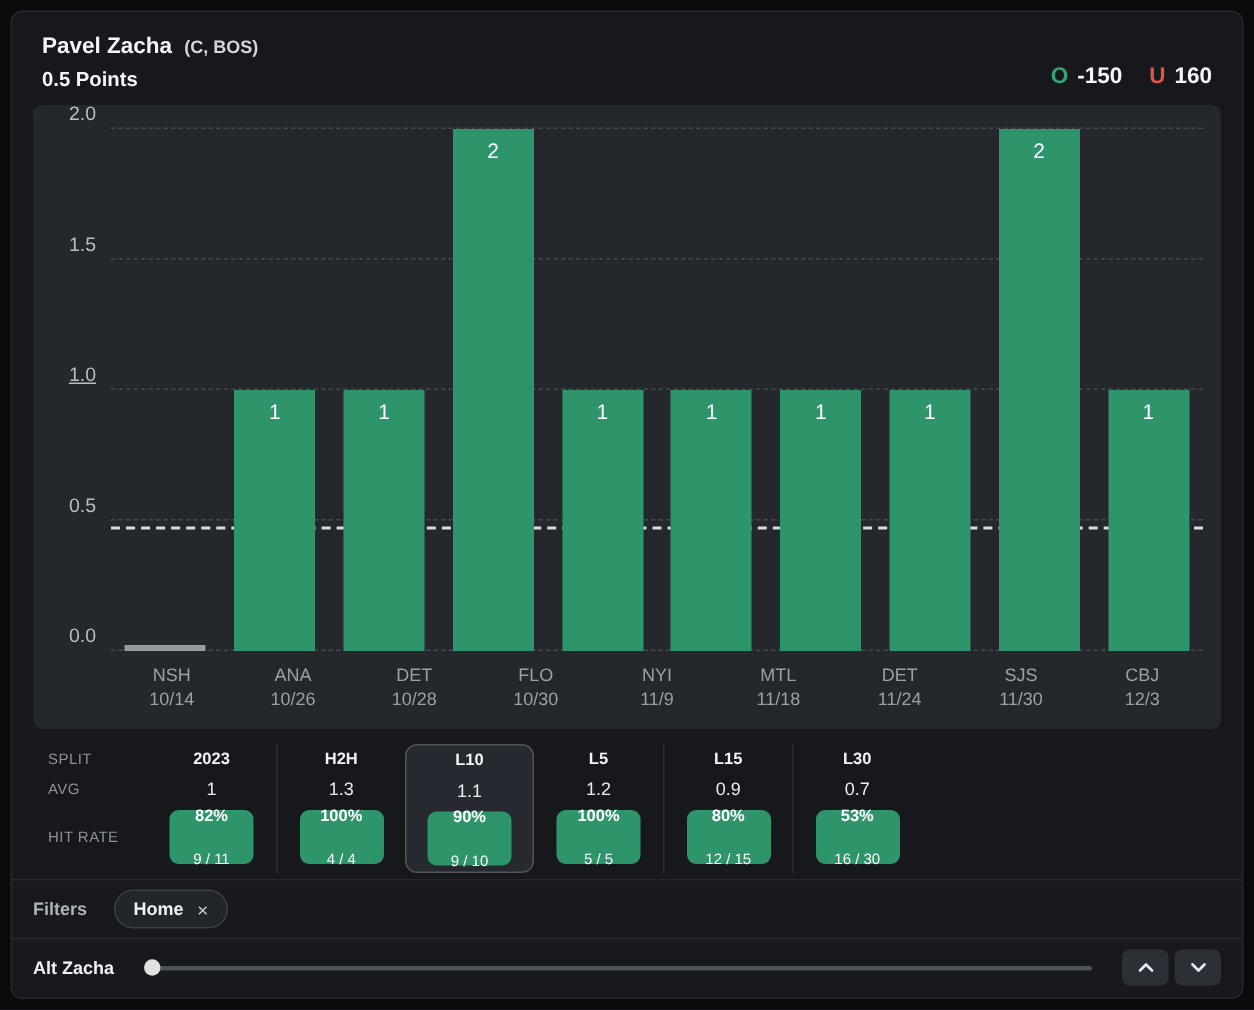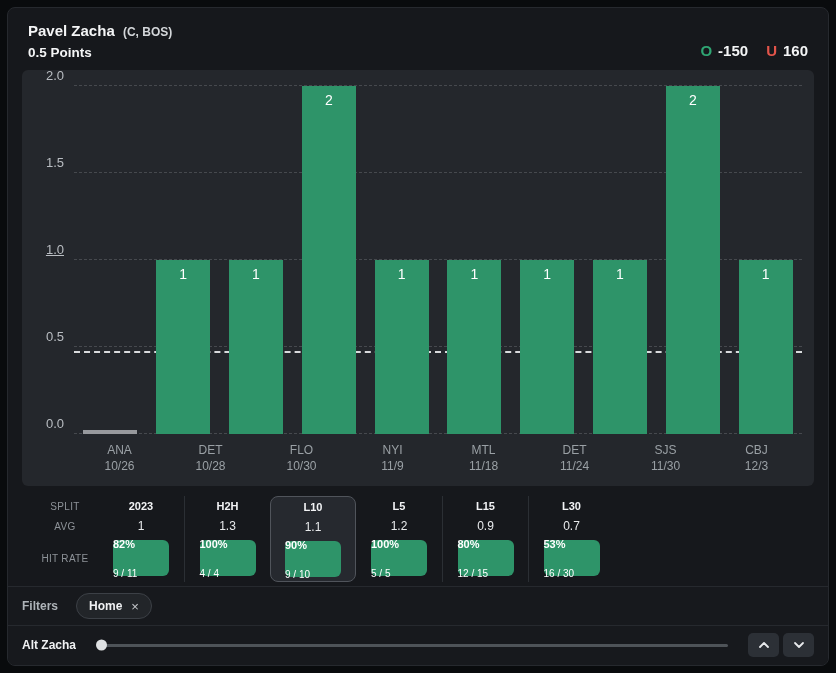--- a/index.html
+++ b/index.html
@@ -33,28 +33,28 @@
   .propline { position: absolute; left: 0; right: 0; border-top: 2px dashed #d9dbdd; }
   .bars { position: absolute; left: 0; right: 0; top: 0; bottom: 0; display: flex; align-items: flex-end; }
   .slot { flex: 1; display: flex; justify-content: center; align-items: flex-end; height: 100%; }
   .bar { width: 74%; max-width: 62px; background: #2e9469; display: flex; justify-content: center; align-items: flex-start; }
   .bar.zero { background: #97999d; height: 4px !important; }
   .bar-label { color: #ffffff; font-size: 14px; margin-top: 6px; }
   .x-axis { display: flex; margin-left: 44px; margin-top: 8px; }
   .x-cell { flex: 1; text-align: center; color: #9aa0a5; font-size: 12px; line-height: 1.35; }
   
   .splits { display: flex; padding: 10px 0 4px 24px; align-items: stretch; }
-  .split-row-labels { width: 66px; flex: none; display: grid; grid-template-rows: 20px 20px 44px; align-items: center; color: #8d9298; font-size: 10px; letter-spacing: 0.3px; text-align: center; }
+  .split-row-labels { width: 66px; flex: none; display: grid; grid-template-rows: 20px 20px 44px; align-items: center; color: #8d9298; font-size: 10px; letter-spacing: 0.3px; }
   .split-col { width: 86px; flex: none; display: grid; grid-template-rows: 20px 20px 44px; align-items: center; justify-items: center; cursor: pointer; }
   .split-col + .split-col { border-left: 1px solid #2b2f34; }
   .split-col.selected { background: #26292f; border: 1px solid #50545b; border-radius: 8px; }
   .split-col.selected + .split-col { border-left: none; }
   .split-name { color: #f2f3f5; font-size: 11px; font-weight: bold; }
   .split-avg { color: #e8eaec; font-size: 12px; }
-  .badge { width: 56px; height: 36px; border-radius: 6px; display: flex; flex-direction: column; align-items: flex-start; justify-content: center; color: #fff; }
+  .badge { width: 56px; height: 36px; border-radius: 6px; display: flex; flex-direction: column; align-items: center; justify-content: center; color: #fff; }
   .badge.green { background: #2e9469; }
   .badge.red { background: #df4040; }
   .badge .pct { font-size: 11px; font-weight: bold; }
   .badge .frac { font-size: 10px; margin-top: 18px; }
   
   .filters-bar { margin-top: auto; border-top: 1px solid #26292e; background: #17191d; display: flex; align-items: center; gap: 18px; padding: 6px 14px; }
   .filters-label { color: #aeb3b8; font-size: 12px; font-weight: bold; }
   .chip { display: flex; align-items: center; gap: 9px; background: #222529; border: 1px solid #3c4046; border-radius: 16px; padding: 5px 12px; color: #f0f1f3; font-size: 12px; font-weight: bold; cursor: pointer; }
   .chip .x { color: #c7cacd; font-size: 13px; font-weight: normal; line-height: 1; }
   
@@ -154,20 +154,24 @@
               </div>
               <div class="slot">
                 <div class="bar" style="height: 50%;">
                   <div class="bar-label">1</div>
                 </div>
               </div>
             </div>
           </div>
       </div>
       <div class="x-axis" id="x-axis">
+          <div class="x-cell">
+            <div>NSH</div>
+            <div>10/14</div>
+          </div>
           <div class="x-cell">
             <div>ANA</div>
             <div>10/26</div>
           </div>
           <div class="x-cell">
             <div>DET</div>
             <div>10/28</div>
           </div>
           <div class="x-cell">
             <div>FLO</div>

